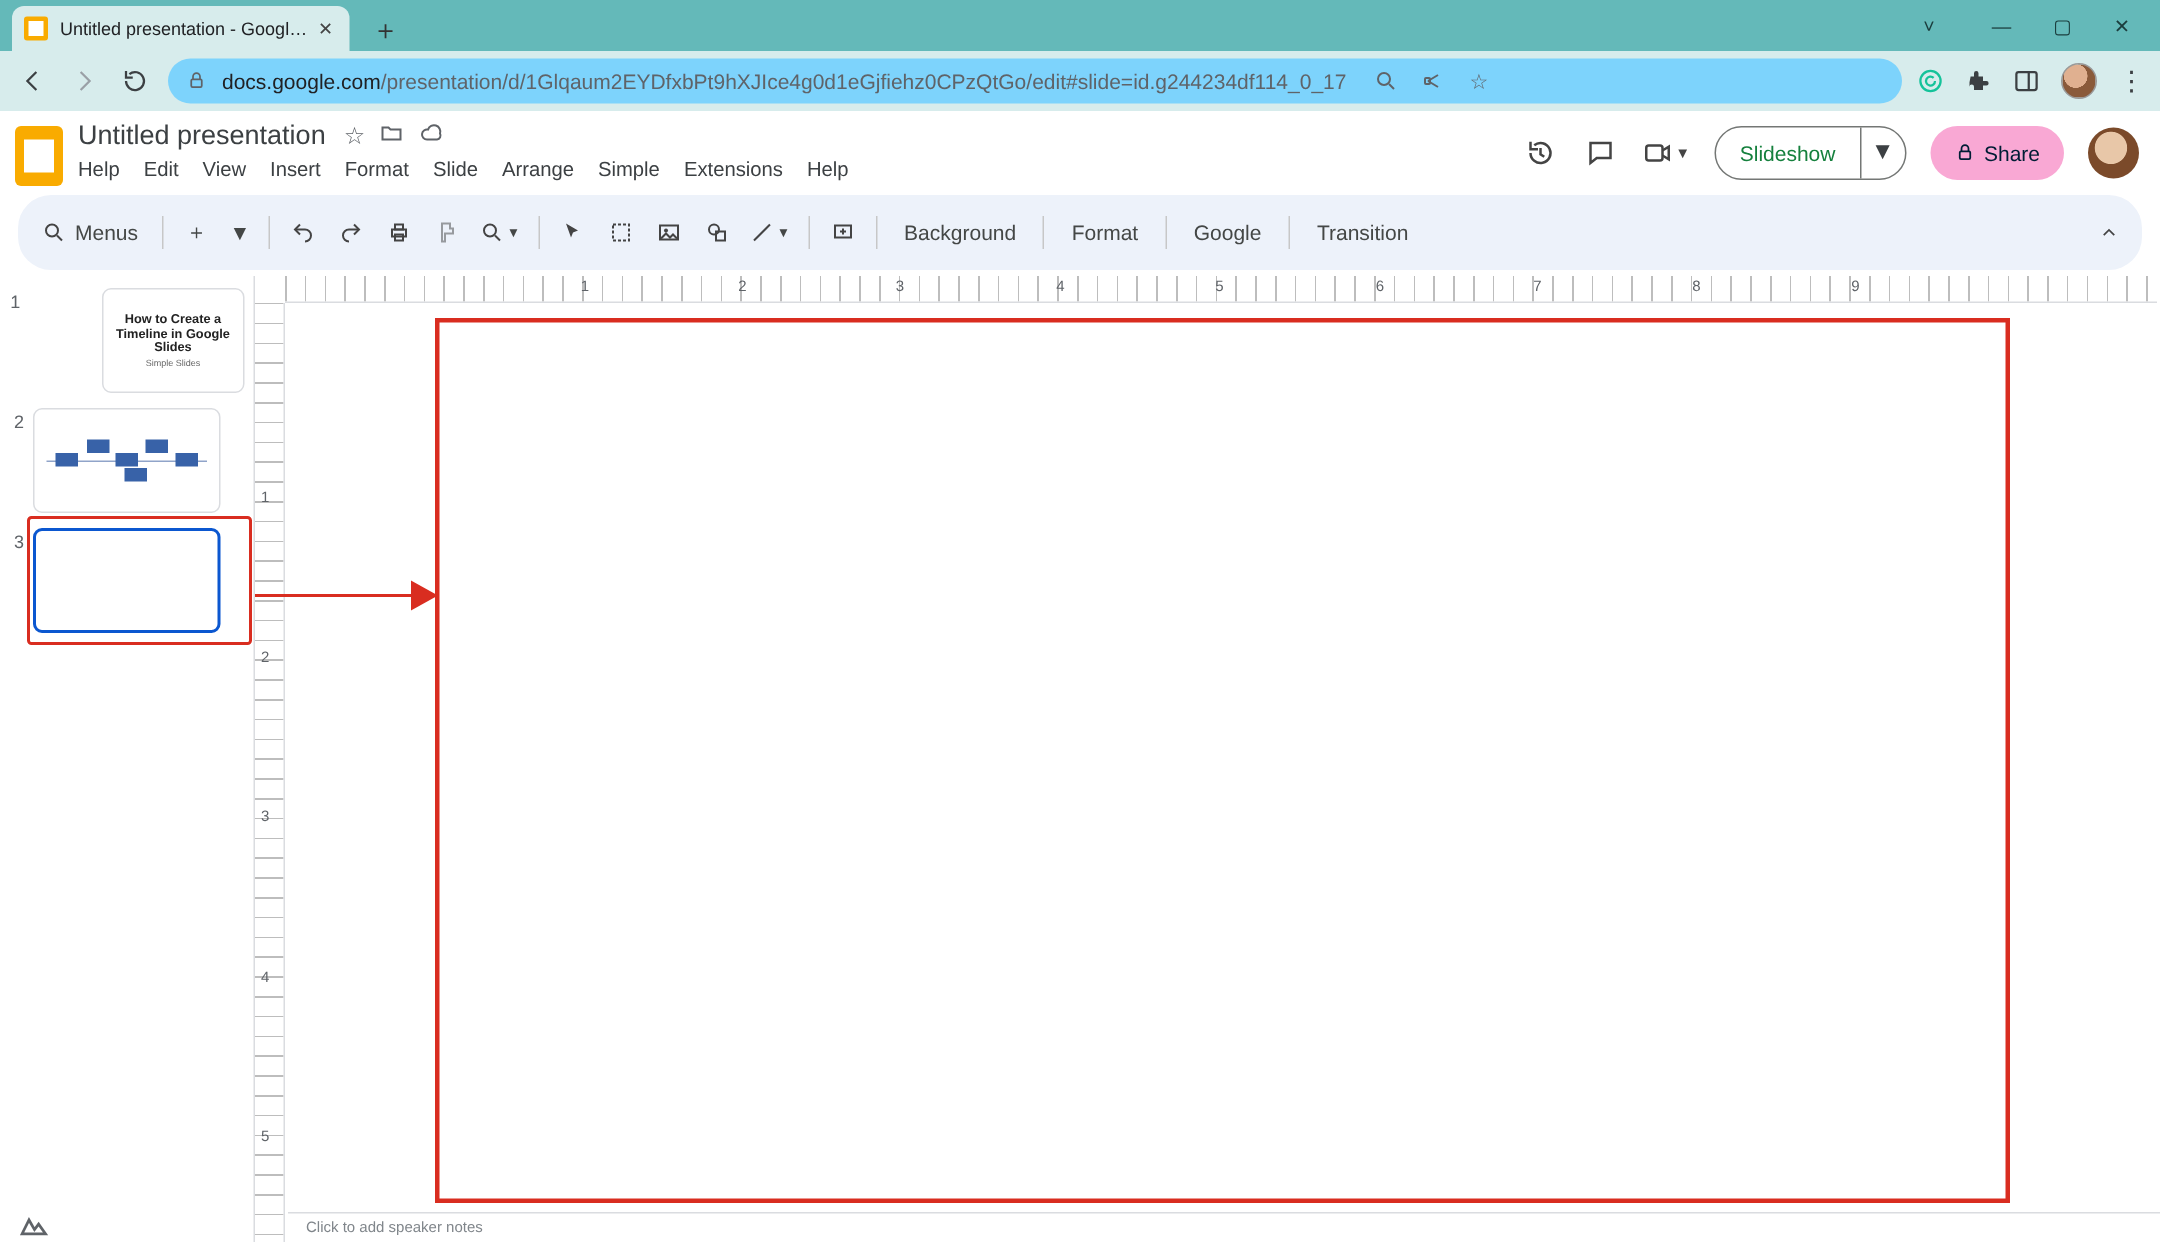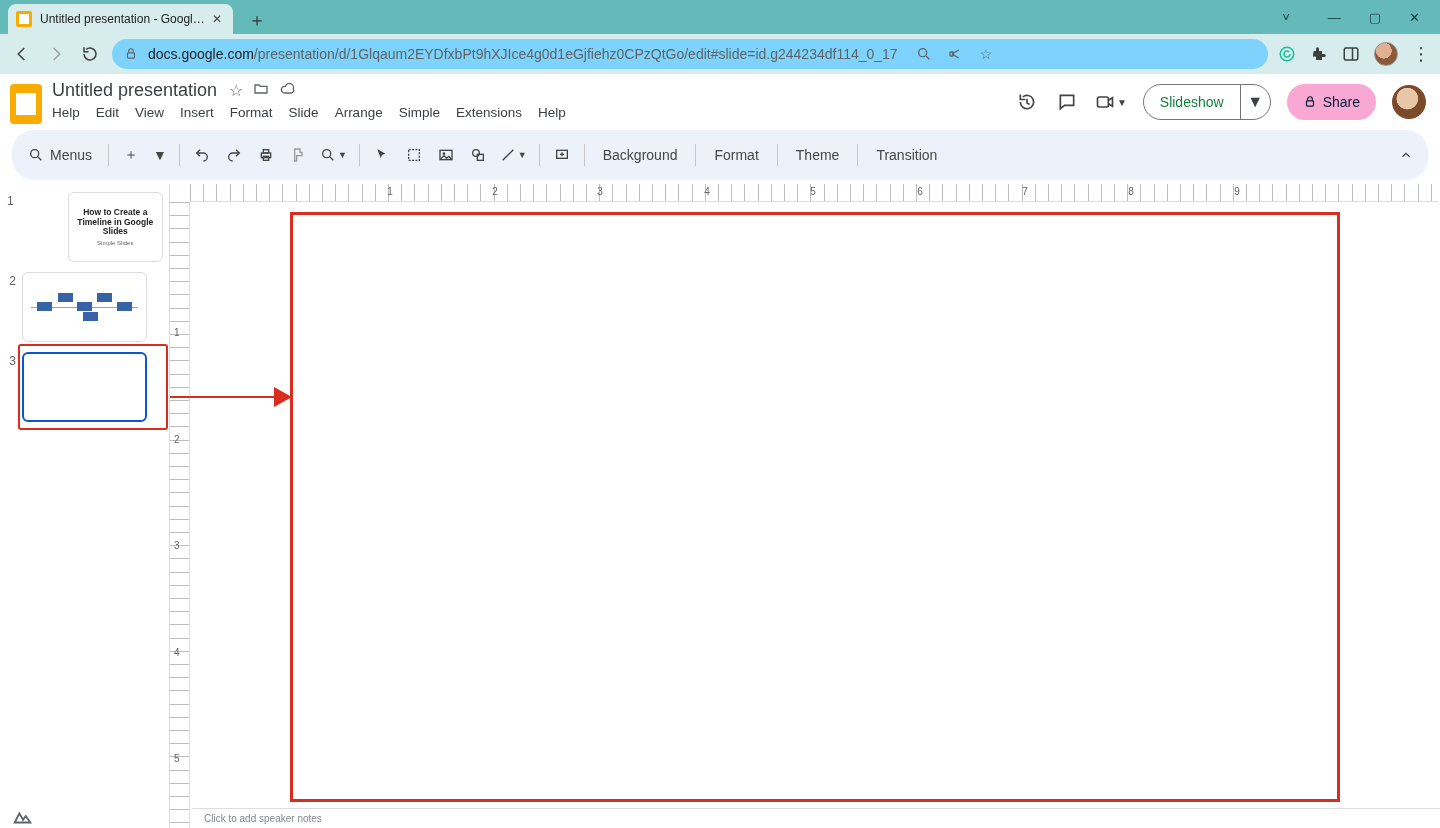--- a/index.html
+++ b/index.html
@@ -407,21 +407,21 @@
             <rect x="4" y="5" width="16" height="12" stroke="#444" stroke-width="2" fill="none"></rect>
             <line x1="12" y1="8" x2="12" y2="14" stroke="#444" stroke-width="2"></line>
             <line x1="9" y1="11" x2="15" y2="11" stroke="#444" stroke-width="2"></line>
           </svg>
       </div>
       <div class="tb-sep"></div>
       <div class="tbtn txt">Background</div>
       <div class="tb-sep"></div>
       <div class="tbtn txt">Format</div>
       <div class="tb-sep"></div>
-      <div class="tbtn txt">Theme</div>
+      <div class="tbtn txt">Google</div>
       <div class="tb-sep"></div>
       <div class="tbtn txt">Transition</div>
 
       <div class="chev-up">
         <svg viewBox="0 0 24 24" width="14" height="14">
             <path d="M6 15l6-6 6 6" stroke="#444" stroke-width="2" fill="none"></path>
           </svg>
       </div>
     </div>
   </div>

